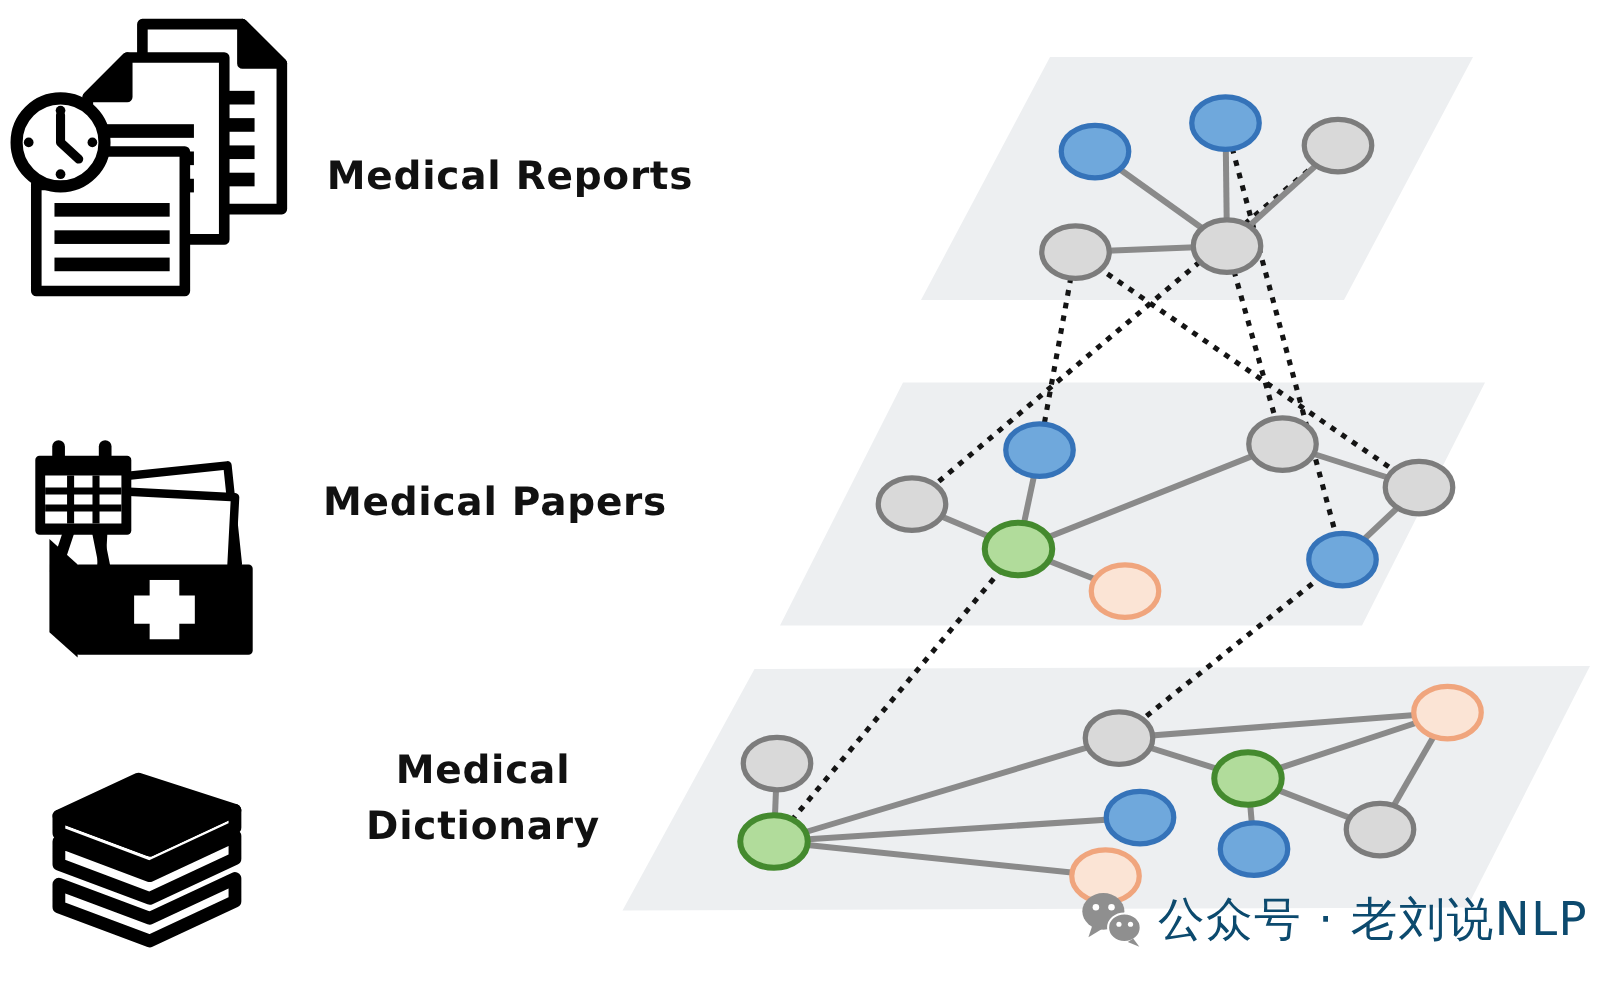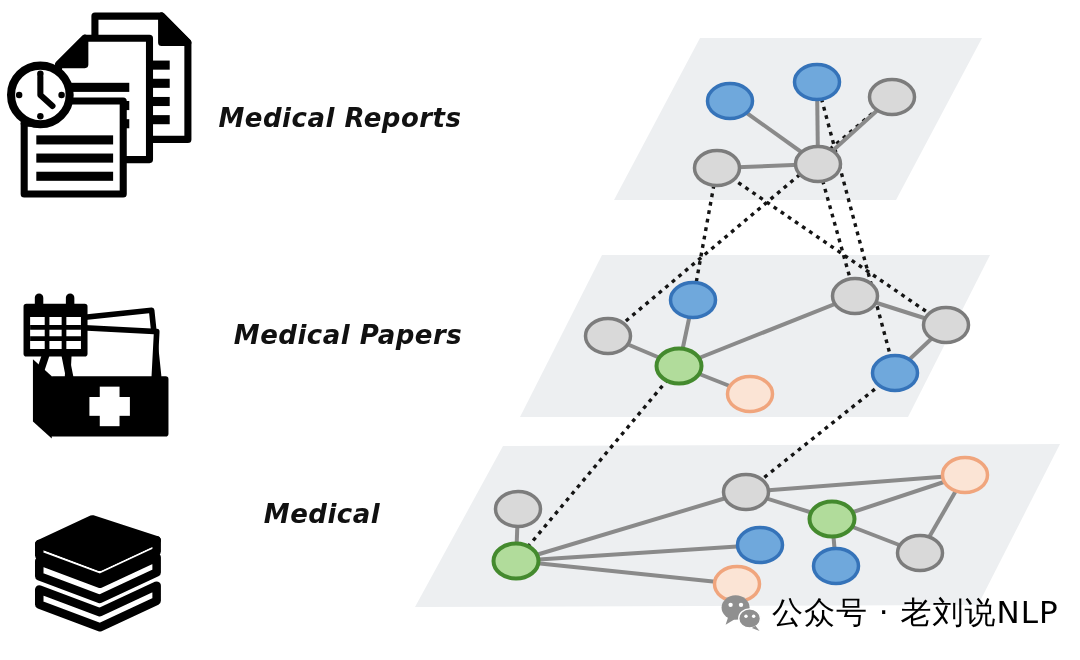--- a/index.html
+++ b/index.html
@@ -1,29 +1,29 @@
 <!DOCTYPE html>
 <html><head>
 <meta charset="utf-8">
 <style>
   html,body{margin:0;padding:0;}
   body{
     width:1080px;height:660px;position:relative;overflow:hidden;
     background:#ffffff;font-family:"DejaVu Sans","Liberation Sans",sans-serif;
   }
-  .abs{position:absolute;font-style:italic;}
+  .abs{position:absolute;}
   .src-label{
     color:#111;font-weight:600;text-align:center;
     font-size:26px;line-height:37px;letter-spacing:0.5px;
   }
   .src-label span{display:block;}
   #graph-svg{position:absolute;left:0;top:0;}
   .watermark{
     position:absolute;left:720px;top:592px;display:flex;align-items:center;gap:10px;
-    color:#000000;font-size:31px;font-weight:400;letter-spacing:1px;white-space:nowrap;
+    color:#0c4a6e;font-size:31px;font-weight:400;letter-spacing:1px;white-space:nowrap;
   }
 </style>
 </head>
 <body>
 
 <div class="abs" style="left:6px;top:6px;width:192px;height:192px;">
   <svg width="192" height="192" viewBox="0 0 190 190">
     <g stroke="#000" stroke-width="7" fill="#fff" stroke-linejoin="round">
 
       <g transform="translate(88,10)">
@@ -96,36 +96,37 @@
     </g>
 
     <path d="M38,92 L18,74 V140 L38,158 Z" fill="#000"></path>
     <rect x="36" y="92" width="126" height="64" rx="3" fill="#000"></rect>
     <g fill="#fff">
       <rect x="89" y="103" width="21" height="42"></rect>
       <rect x="78" y="114" width="43" height="20"></rect>
     </g>
   </svg>
 </div>
-<div class="abs src-label" style="left:223px;top:317px;width:250px;">
+<div class="abs src-label" style="left:205px;top:317px;width:250px;">
   <span>Medical Papers</span>
 </div>
 
 <div class="abs" style="left:26px;top:500px;width:142px;height:142px;">
   <svg width="142" height="142" viewBox="0 0 150 145">
     <g stroke="#000" stroke-width="9" stroke-linejoin="round" stroke-linecap="round">
       <path d="M14,92 L78,116 L138,88 V104 L78,132 L14,108 Z" fill="#fff"></path>
       <path d="M14,62 L78,86 L138,58 V74 L78,102 L14,78 Z" fill="#fff"></path>
       <path d="M14,44 L78,68 L138,40 V52 L78,80 L14,56 Z" fill="#fff"></path>
       <path d="M14,44 L70,18 L138,40 L78,68 Z" fill="#000"></path>
     </g>
   </svg>
 </div>
 <div class="abs src-label" style="left:207px;top:496px;width:230px;">
   <span>Medical</span>
+  <span>Dictionary</span>
 </div>
 
 <svg id="graph-svg" width="1080" height="660" viewBox="0 0 1080 660">
     <polygon points="700,38 982,38 896,200 614,200" fill="#edeff1"></polygon>
     <polygon points="602,255 990,255 908,417 520,417" fill="#edeff1"></polygon>
     <polygon points="503,446 1060,444 978,605 415,607" fill="#edeff1"></polygon>
     <line x1="717" y1="168" x2="693" y2="300" stroke="#141414" stroke-width="3.4" stroke-dasharray="3.8 4.8"></line>
     <line x1="717" y1="168" x2="946" y2="325" stroke="#141414" stroke-width="3.4" stroke-dasharray="3.8 4.8"></line>
     <line x1="818" y1="164" x2="855" y2="296" stroke="#141414" stroke-width="3.4" stroke-dasharray="3.8 4.8"></line>
     <line x1="817" y1="82" x2="895" y2="373" stroke="#141414" stroke-width="3.4" stroke-dasharray="3.8 4.8"></line>

